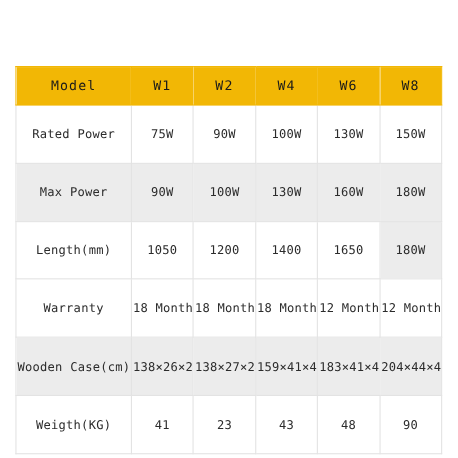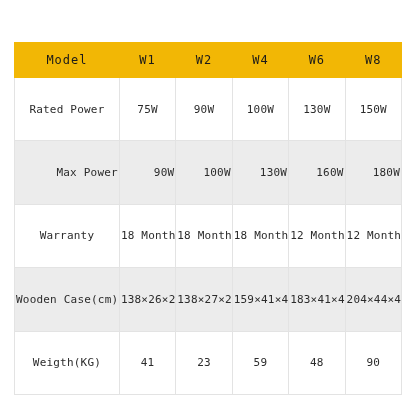--- a/index.html
+++ b/index.html
@@ -10,21 +10,21 @@
     width: 416px;
     height: 416px;
     background: #ffffff;
     font-family: "DejaVu Sans Mono", "Liberation Mono", monospace;
     overflow: hidden;
   }
 
   #spec-table-wrap {
     position: absolute;
     left: 14px;
-    top: 42px;
+    top: 60px;
     width: 388px;
     height: 353px;
   }
 
   table.spec-table {
     width: 100%;
     height: 100%;
     border-collapse: collapse;
     table-layout: fixed;
     background: #ffffff;
@@ -51,21 +51,21 @@
     background: #F2B705;
     color: #1a1a1a;
     font-size: 12px;
     letter-spacing: 1px;
     border-color: #F2B705;
     height: 34px;
   }
 
   table.spec-table tbody tr { height: 35.4px; }
 
-  table.spec-table tbody tr.row-striped td { background: #ececec; text-align: right; }
+  table.spec-table tbody tr.row-striped td { background: #ececec; }
   table.spec-table tbody tr.row-plain   td { background: #ffffff; }
 
   td.cell-label {
     font-size: 11px;
     letter-spacing: 0.4px;
   }
 
   td.cell-bold { font-weight: bold; }
 
   
@@ -110,20 +110,28 @@
 
       <tr class="row-striped">
         <td class="cell-label">Max Power</td>
         <td class="cell-bold">90W</td>
         <td>100W</td>
         <td>130W</td>
         <td>160W</td>
         <td class="cell-shaded">180W</td>
       </tr>
 
+      <tr class="row-plain">
+        <td class="cell-label">Length(mm)</td>
+        <td>1050</td>
+        <td>1200</td>
+        <td>1400</td>
+        <td>1650</td>
+        <td class="cell-shaded">180W</td>
+      </tr>
 
 
 
 
       <tr class="row-plain">
         <td class="cell-label">Warranty</td>
         <td class="cell-wide">18 Months</td>
         <td class="cell-wide">18 Months</td>
         <td class="cell-wide">18 Months</td>
         <td class="cell-wide">12 Months</td>
@@ -136,20 +144,20 @@
         <td class="cell-wide">138×27×28</td>
         <td class="cell-wide">159×41×42</td>
         <td class="cell-wide">183×41×42</td>
         <td class="cell-wide">204×44×46</td>
       </tr>
 
       <tr class="row-plain">
         <td class="cell-label">Weigth(KG)</td>
         <td>41</td>
         <td>23</td>
-        <td>59</td>
+        <td>43</td>
         <td>48</td>
         <td>90</td>
       </tr>
 
     </tbody>
   </table>
 </div>
 
 </body></html>

